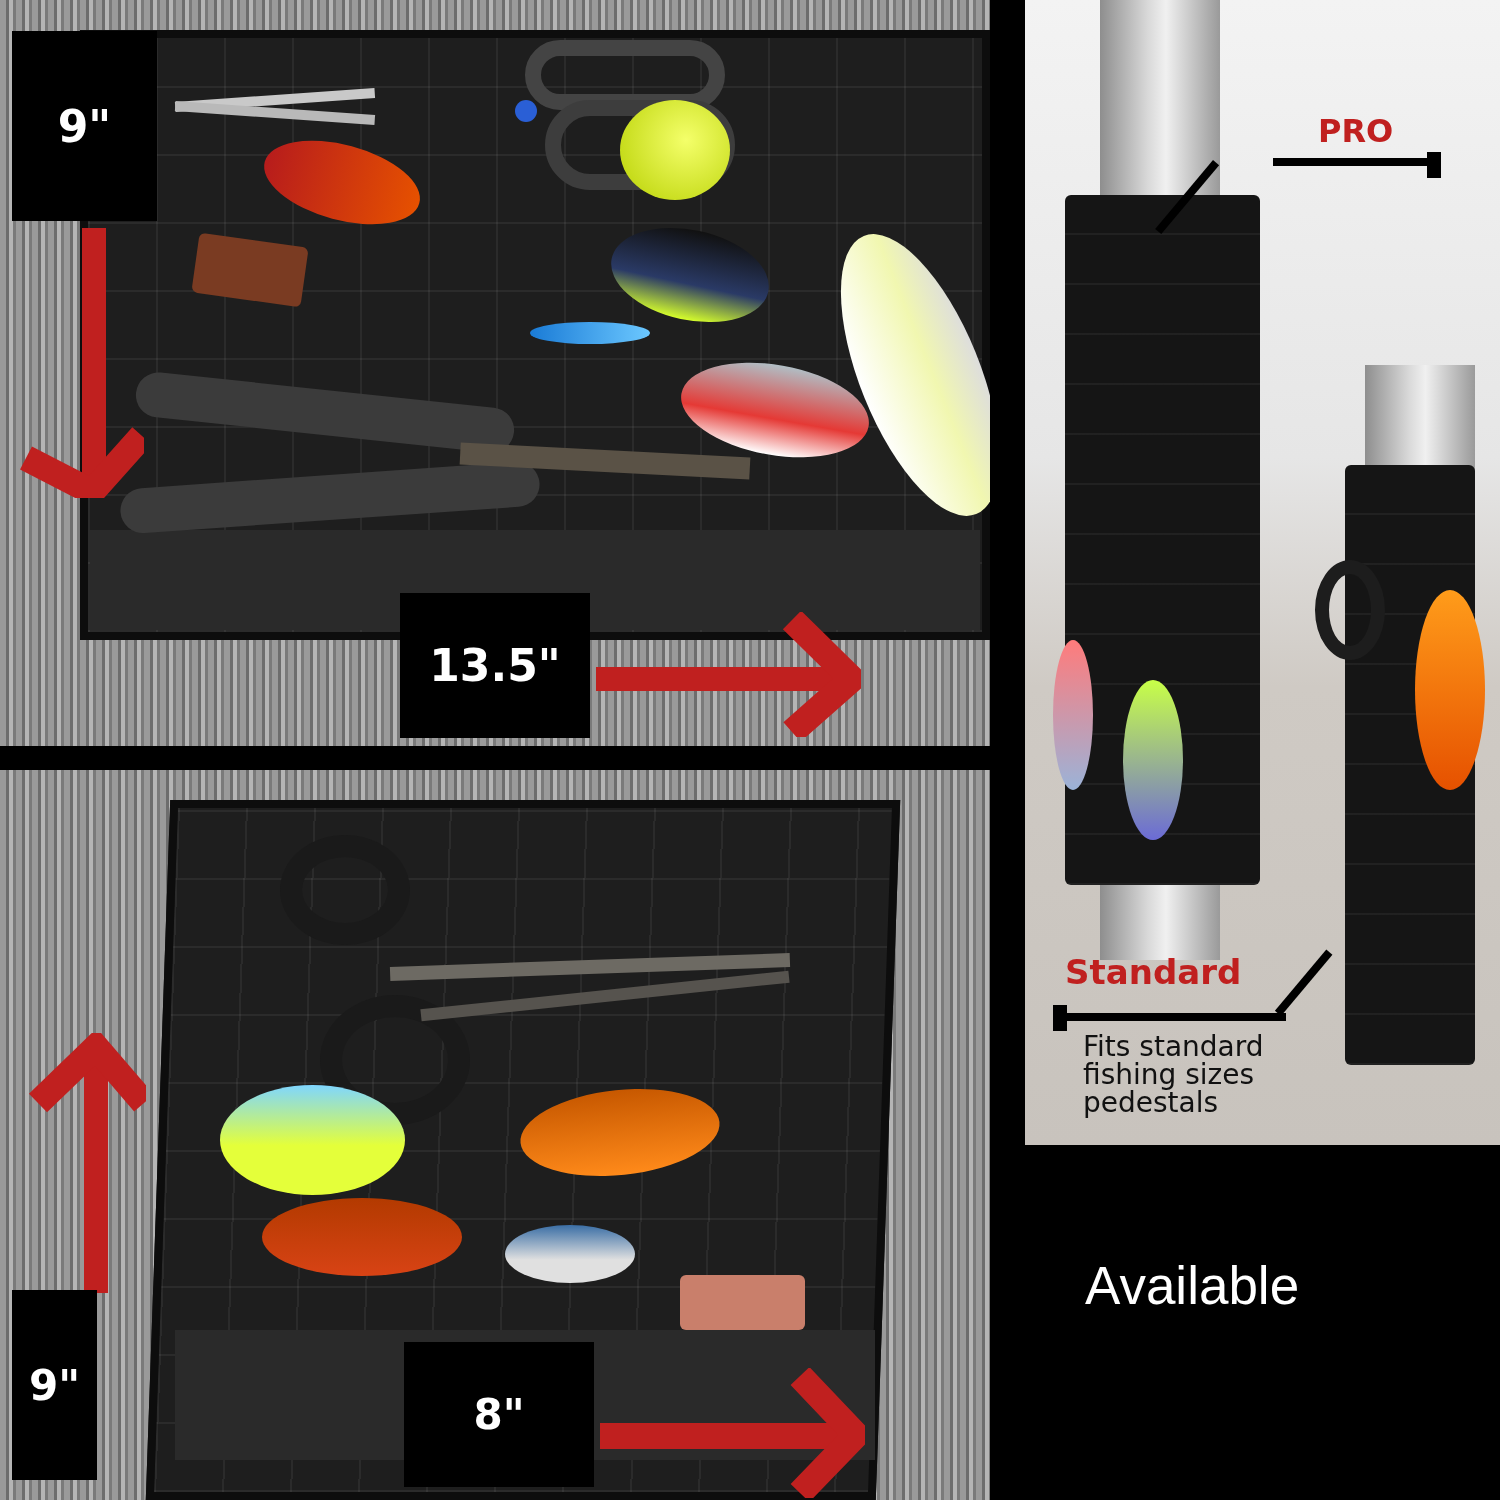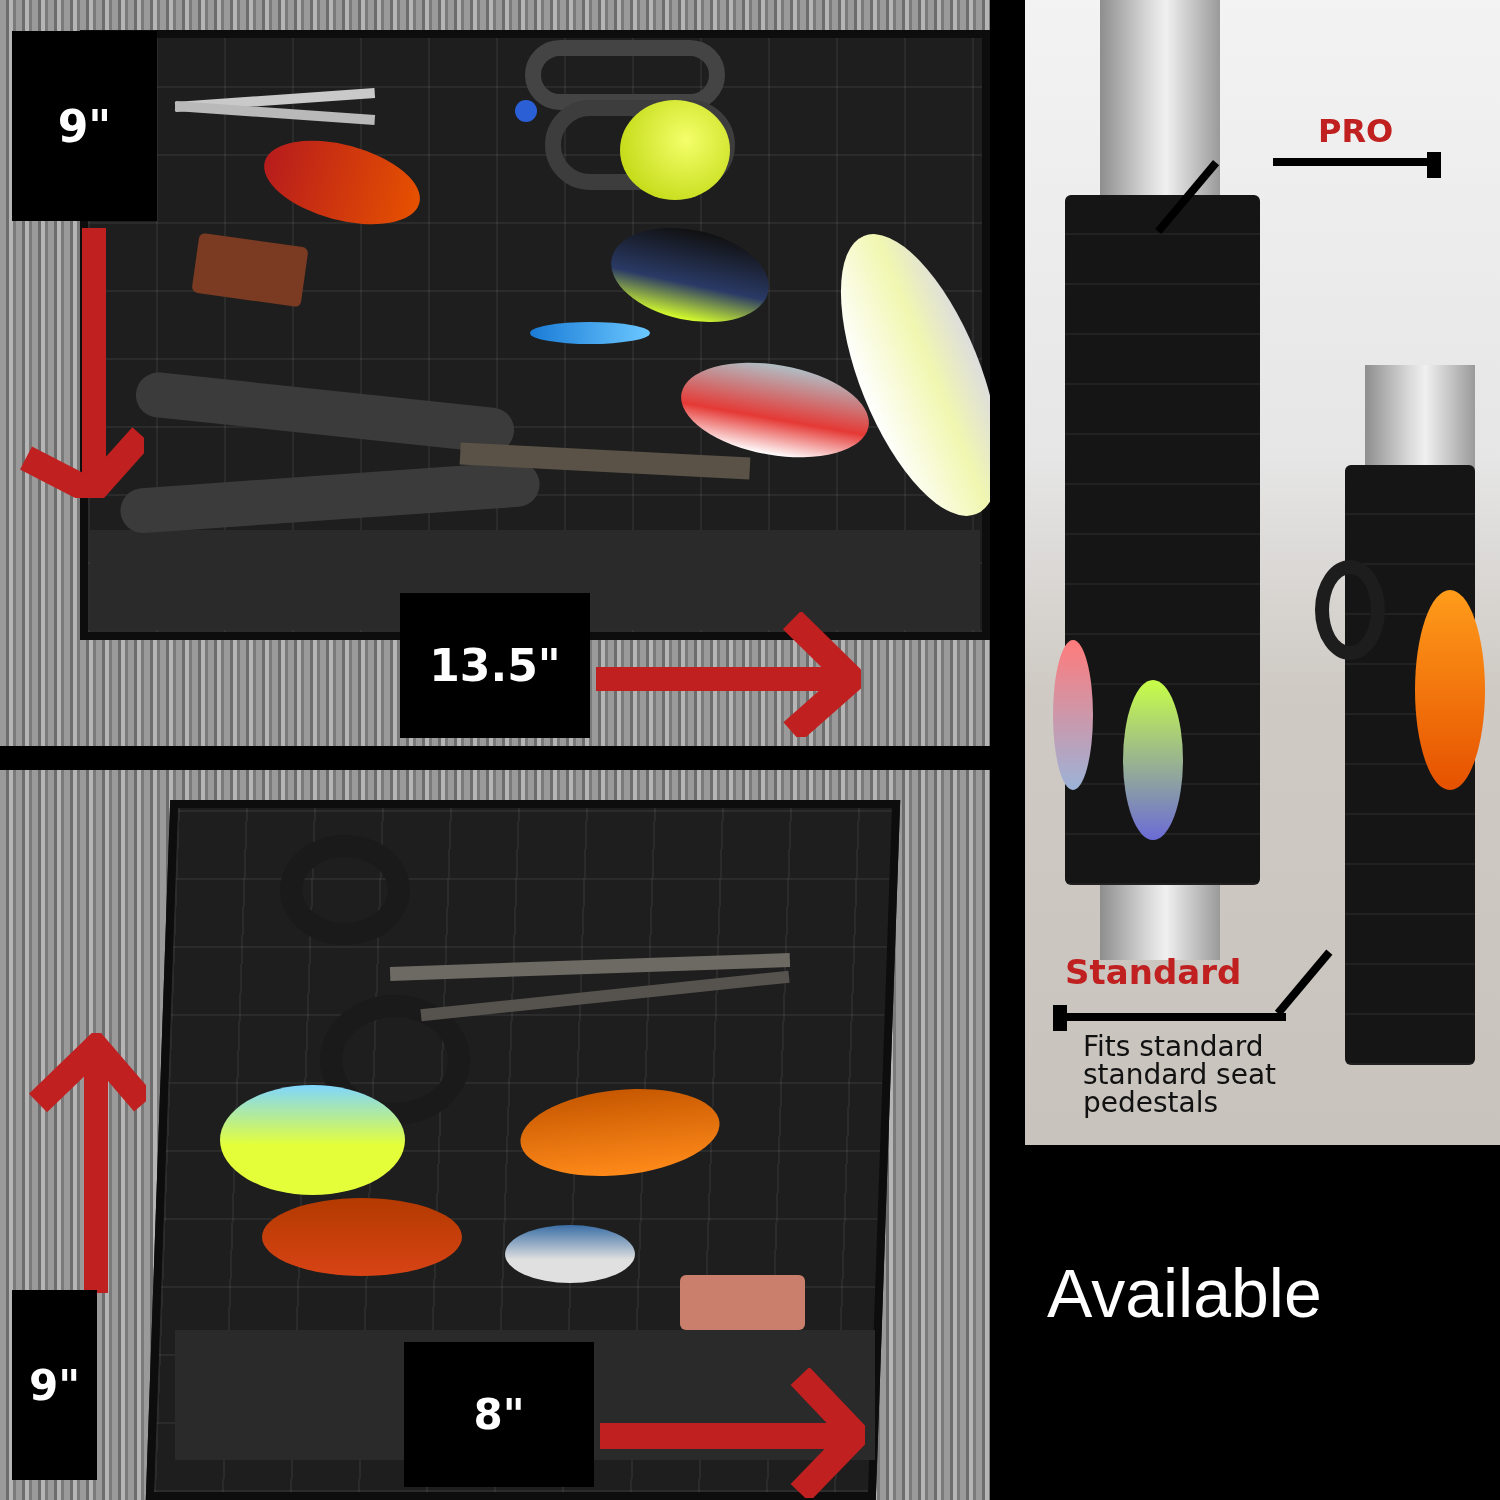--- a/index.html
+++ b/index.html
@@ -122,20 +122,20 @@
   <div class="leader" style="left:248px;top:158px;width:162px;height:8px;"></div>
   <div class="leader" style="left:402px;top:152px;width:14px;height:26px;"></div>
   <div class="leader" style="left:188px;top:160px;width:8px;height:90px;transform:rotate(40deg);transform-origin:top left;"></div>
 
   <div class="red-title" style="left:40px;top:952px;font-size:34px;">Standard</div>
   <div class="leader" style="left:28px;top:1005px;width:14px;height:26px;"></div>
   <div class="leader" style="left:36px;top:1013px;width:225px;height:8px;"></div>
   <div class="leader" style="left:256px;top:1016px;width:8px;height:80px;transform:rotate(-140deg);transform-origin:top left;"></div>
   <div class="desc" style="left:58px;top:1033px;font-size:28px;">
     <div>Fits standard</div>
-    <div>standard seat</div>
+    <div>fishing sizes</div>
     <div>pedestals</div>
   </div>
 </div>
 
-<div class="tagline" style="left:1047px;top:1258px;font-size:68px;">
+<div class="tagline" style="left:1085px;top:1258px;font-size:53px;">
   <div>Available</div>
 </div>
 
 </body></html>

